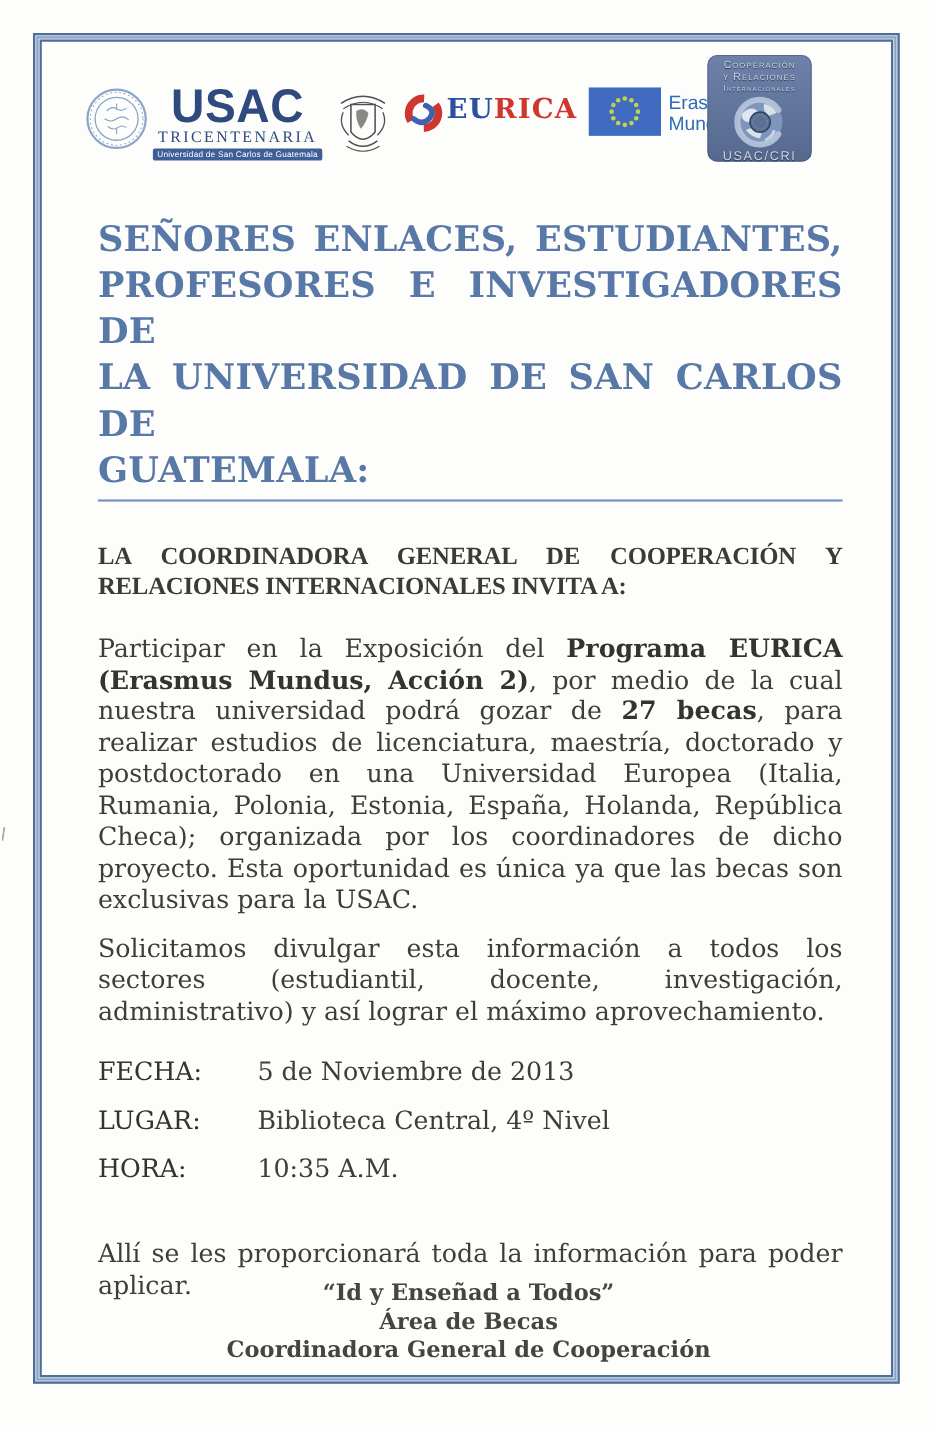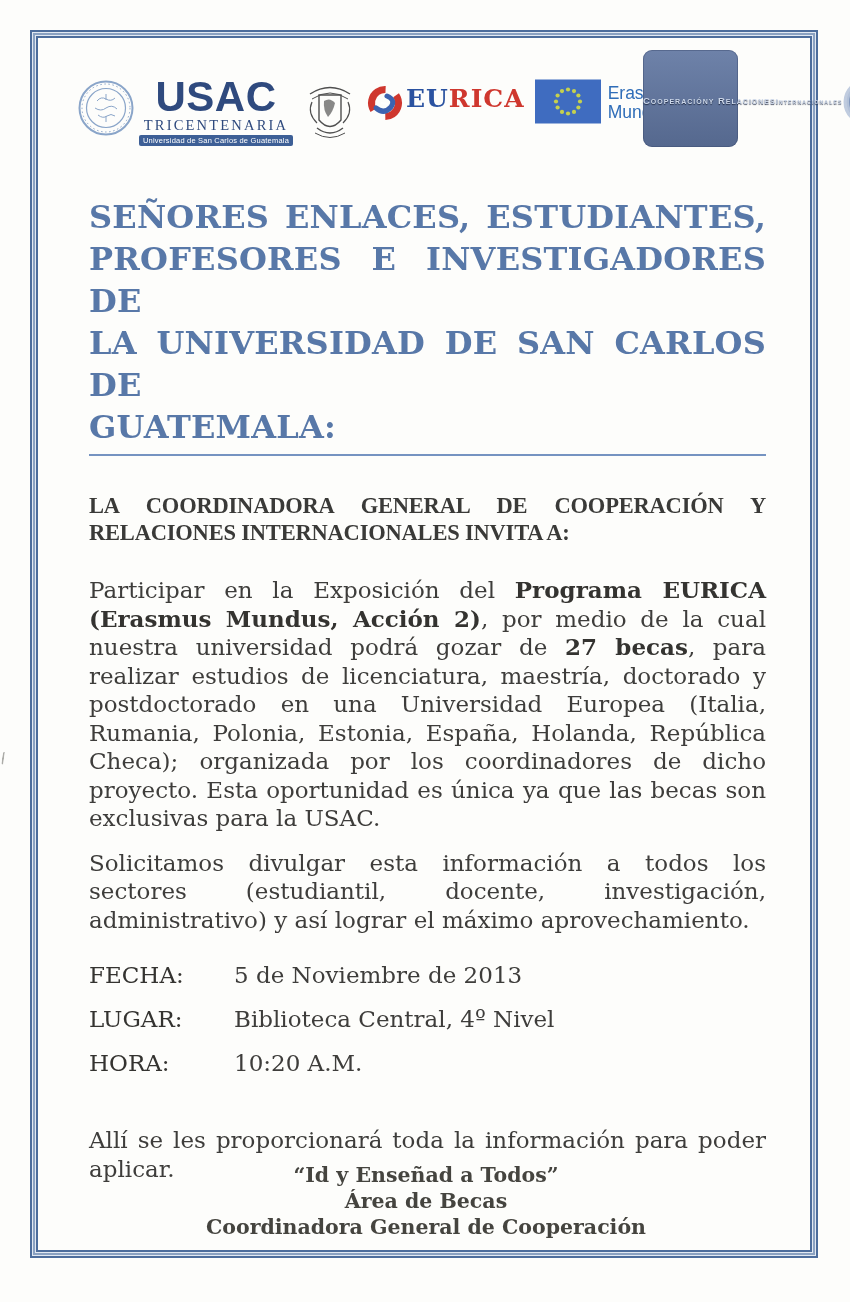--- a/index.html
+++ b/index.html
@@ -72,21 +72,21 @@
   .eurica-rica{color:var(--eurica-red);}
   .flag-wrap{margin-left:10px;margin-top:3px;line-height:0;}
   .erasmus-text{
     font-family:"Liberation Sans",sans-serif;color:var(--erasmus-blue);
     font-size:17.5px;line-height:19px;margin-left:7px;margin-top:8px;white-space:nowrap;
   }
   .badge{
     position:absolute;right:28px;top:0;width:95px;height:97px;border-radius:9px;
     background:linear-gradient(180deg,var(--badge-top),var(--badge-bottom));
     box-shadow:0 0 0 1px rgba(60,75,110,.45) inset;
-    display:flex;flex-direction:row;align-items:center;padding-top:5px;font-weight:bold;
+    display:flex;flex-direction:column;align-items:center;padding-top:5px;
   }
   .badge-line{
     font-family:"Liberation Sans",sans-serif;font-variant:small-caps;
     color:var(--badge-text);text-shadow:0 1px 1px rgba(25,35,60,.9);
     letter-spacing:1px;white-space:nowrap;
   }
   .badge-l1,.badge-l2{font-size:9.5px;line-height:10.5px;}
   .badge-l3{font-size:7.5px;line-height:9px;letter-spacing:1.2px;}
   .badge-globe{margin-top:2px;line-height:0;}
   .badge-footer{
@@ -246,21 +246,21 @@
         <div class="detail-row">
           <span class="detail-label">FECHA:</span>
           <span class="detail-value">5 de Noviembre de 2013</span>
         </div>
         <div class="detail-row">
           <span class="detail-label">LUGAR:</span>
           <span class="detail-value">Biblioteca Central, 4º Nivel</span>
         </div>
         <div class="detail-row">
           <span class="detail-label">HORA:</span>
-          <span class="detail-value">10:20 A.M.</span>
+          <span class="detail-value">10:35 A.M.</span>
         </div>
       </div>
 
       <p class="body-par p3">Allí se les proporcionará toda la información para poder aplicar.</p>
 
       <div class="doc-footer">
         <div>“Id y Enseñad a Todos”</div>
         <div>Área de Becas</div>
         <div>Coordinadora General de Cooperación</div>
       </div>

